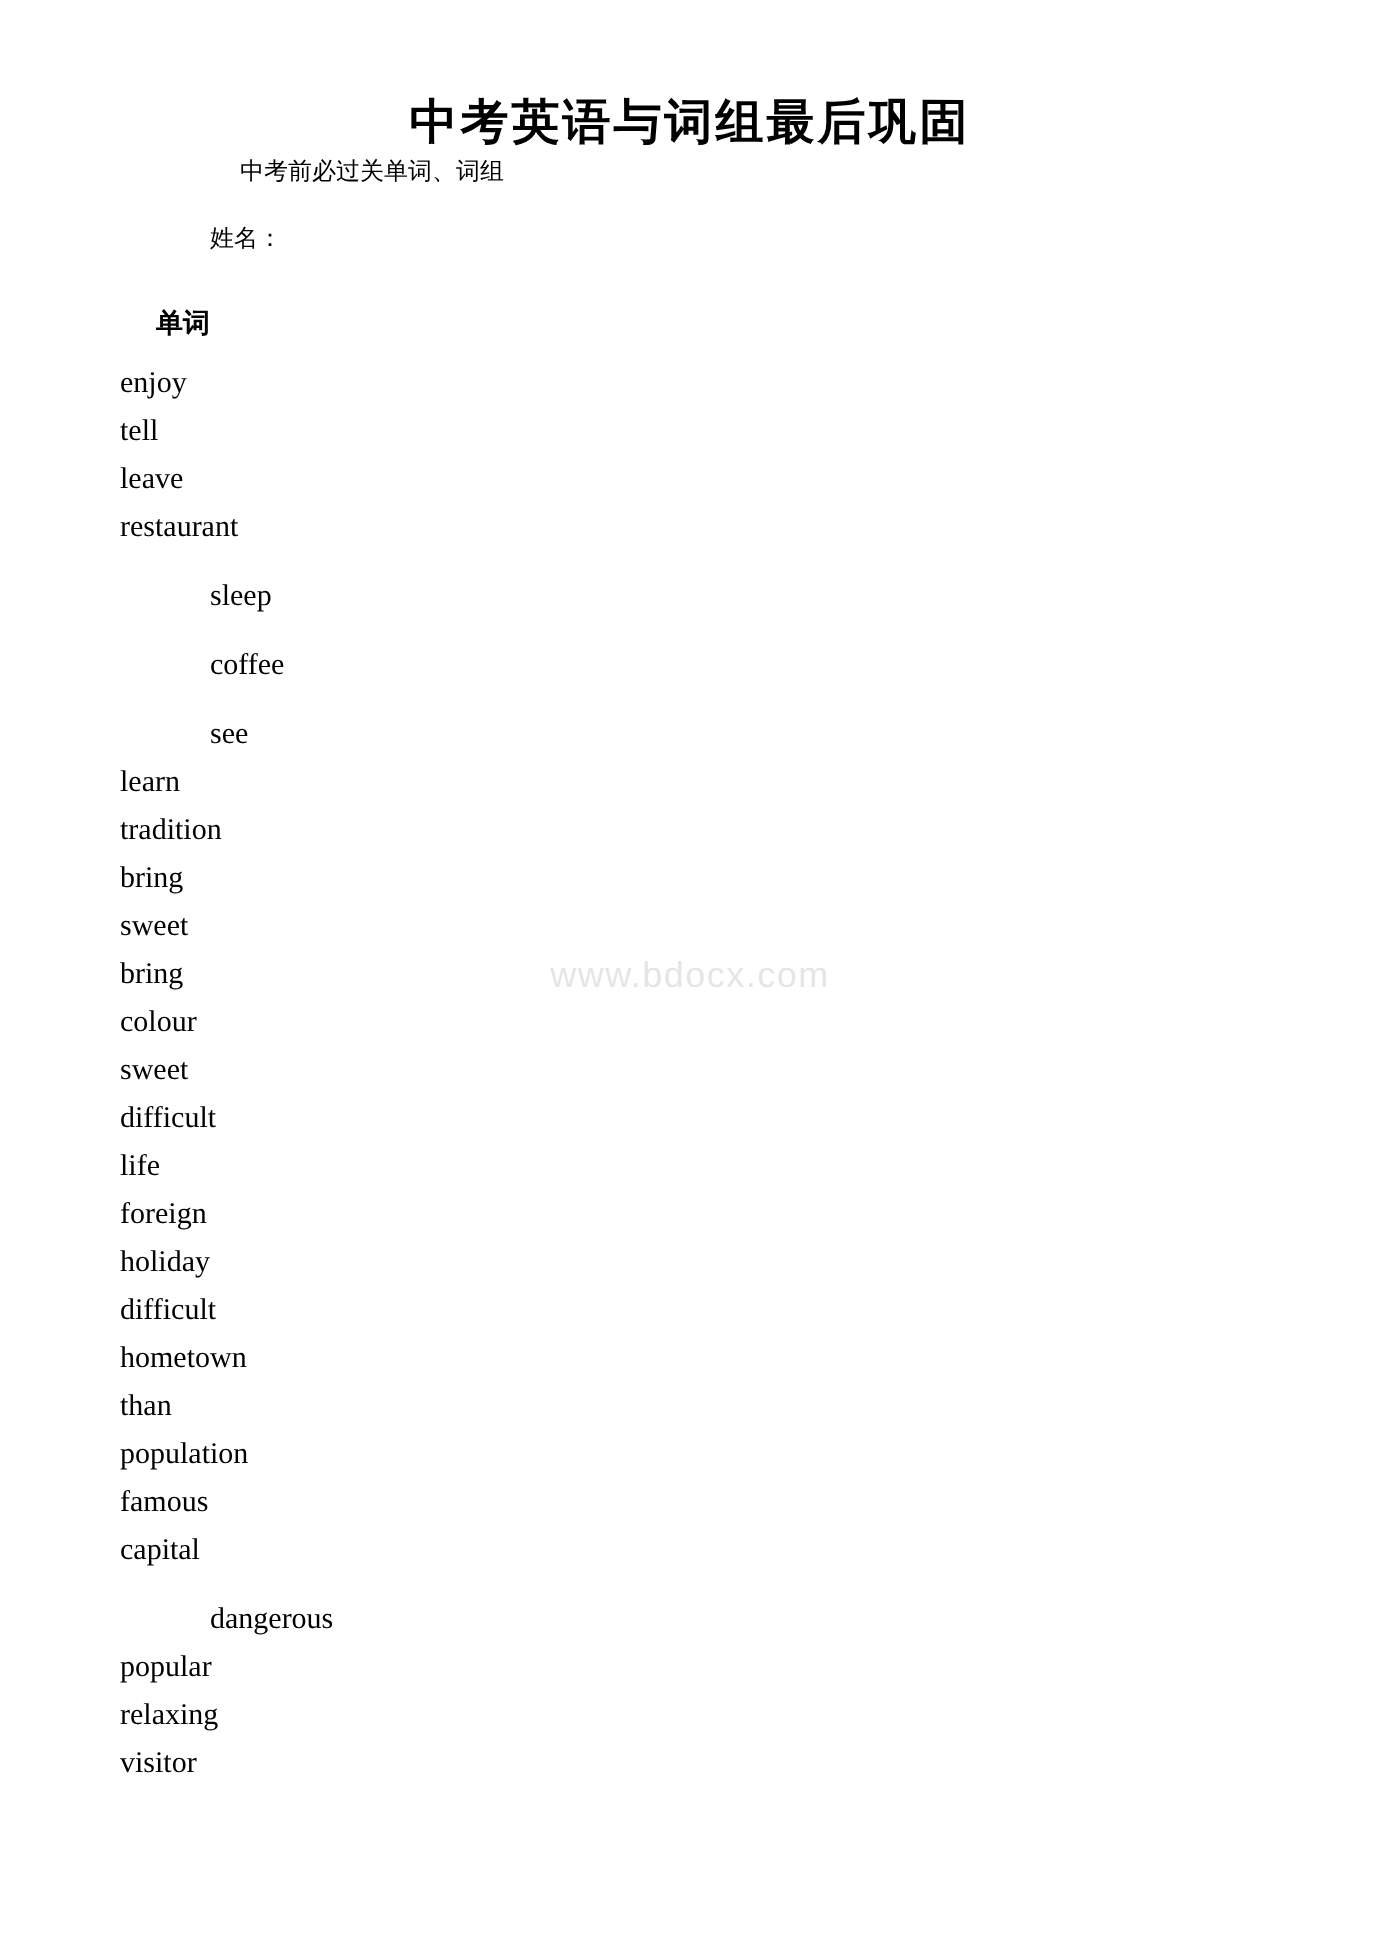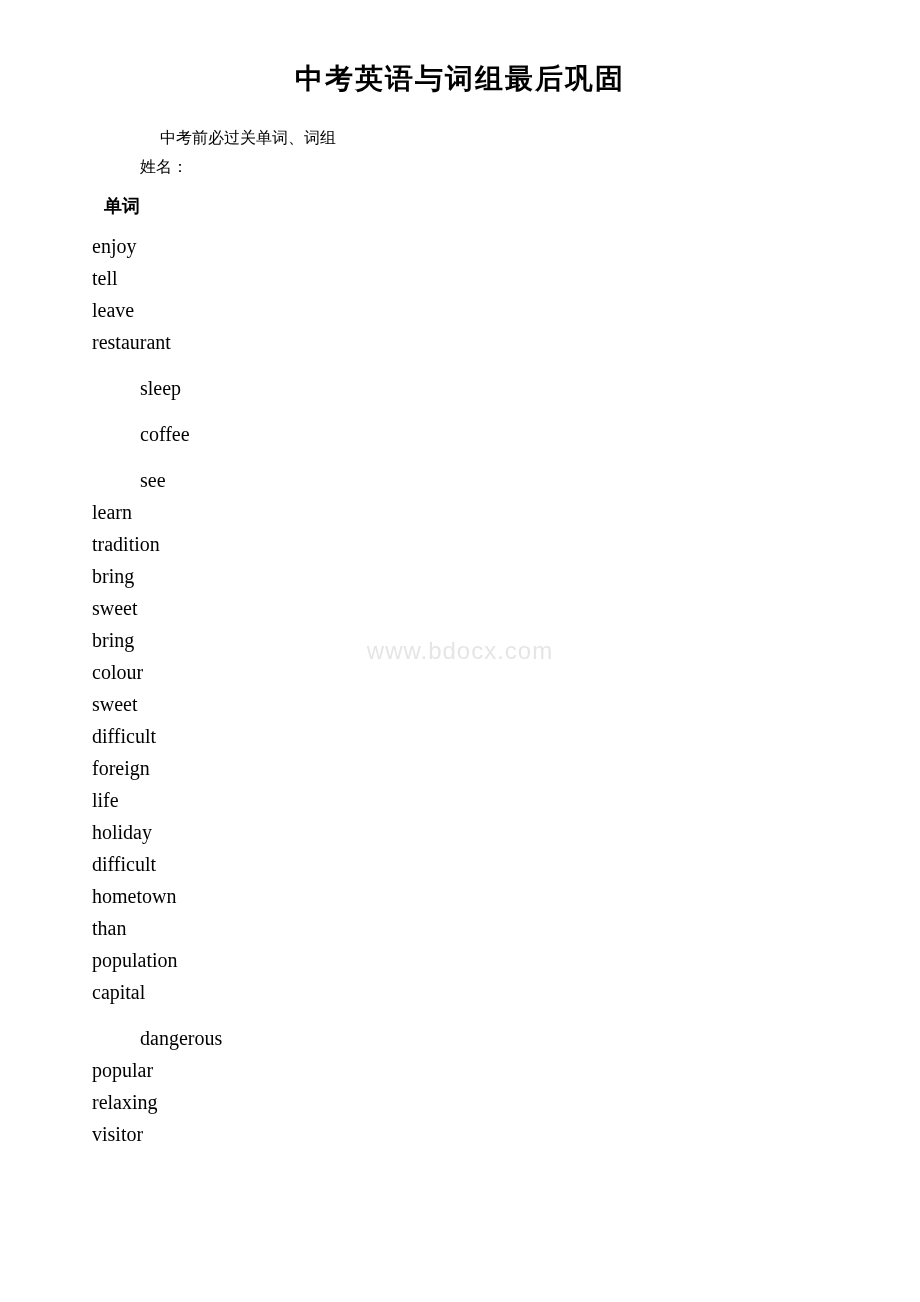--- a/index.html
+++ b/index.html
@@ -20,37 +20,36 @@
     .page {
       width: 920px;
       min-height: 1302px;
       background: #ffffff;
       padding: 60px 80px;
       position: relative;
     }
 
     .title {
       text-align: center;
-      font-size: 28px;
+      font-size: 32px;
       font-weight: bold;
       font-family: SimHei, "黑体", sans-serif;
-      margin-bottom: 30px;
       letter-spacing: 2px;
     }
 
     .subtitle {
       font-size: 16px;
       margin-left: 80px;
-      margin-bottom: 8px;
+      margin-bottom: 24px;
     }
 
     .name-line {
       font-size: 16px;
       margin-left: 60px;
-      margin-bottom: 16px;
+      margin-bottom: 33px;
     }
 
     .section-header {
       font-size: 18px;
       font-weight: bold;
       margin-left: 24px;
       margin-bottom: 12px;
     }
 
     .word-list {
@@ -61,21 +60,21 @@
       font-size: 20px;
       line-height: 1.6;
       font-family: "Times New Roman", Times, serif;
     }
 
     .word-item.indent-1 {
       margin-left: 60px;
     }
 
     .word-item.indent-0 {
-      margin-left: 12px;
+      margin-left: 0px;
     }
 
     .watermark {
       position: absolute;
       top: 50%;
       left: 50%;
       transform: translate(-50%, -50%);
       font-size: 24px;
       color: rgba(180, 180, 180, 0.35);
       font-family: Arial, sans-serif;
@@ -111,27 +110,28 @@
       <li style="height: 14px; list-style: none;"></li>
       <li class="word-item indent-1">see</li>
       <li class="word-item indent-0">learn</li>
       <li class="word-item indent-0">tradition</li>
       <li class="word-item indent-0">bring</li>
       <li class="word-item indent-0">sweet</li>
       <li class="word-item indent-0">bring</li>
       <li class="word-item indent-0">colour</li>
       <li class="word-item indent-0">sweet</li>
       <li class="word-item indent-0">difficult</li>
+      <li class="word-item indent-0">life</li>
       <li class="word-item indent-0">foreign</li>
-      <li class="word-item indent-0">life</li>
       <li class="word-item indent-0">holiday</li>
       <li class="word-item indent-0">difficult</li>
       <li class="word-item indent-0">hometown</li>
       <li class="word-item indent-0">than</li>
       <li class="word-item indent-0">population</li>
+      <li class="word-item indent-0">famous</li>
       <li class="word-item indent-0">capital</li>
       <li style="height: 14px; list-style: none;"></li>
       <li class="word-item indent-1">dangerous</li>
       <li class="word-item indent-0">popular</li>
       <li class="word-item indent-0">relaxing</li>
       <li class="word-item indent-0">visitor</li>
     </ul>
 </div>
 
 </body></html>

